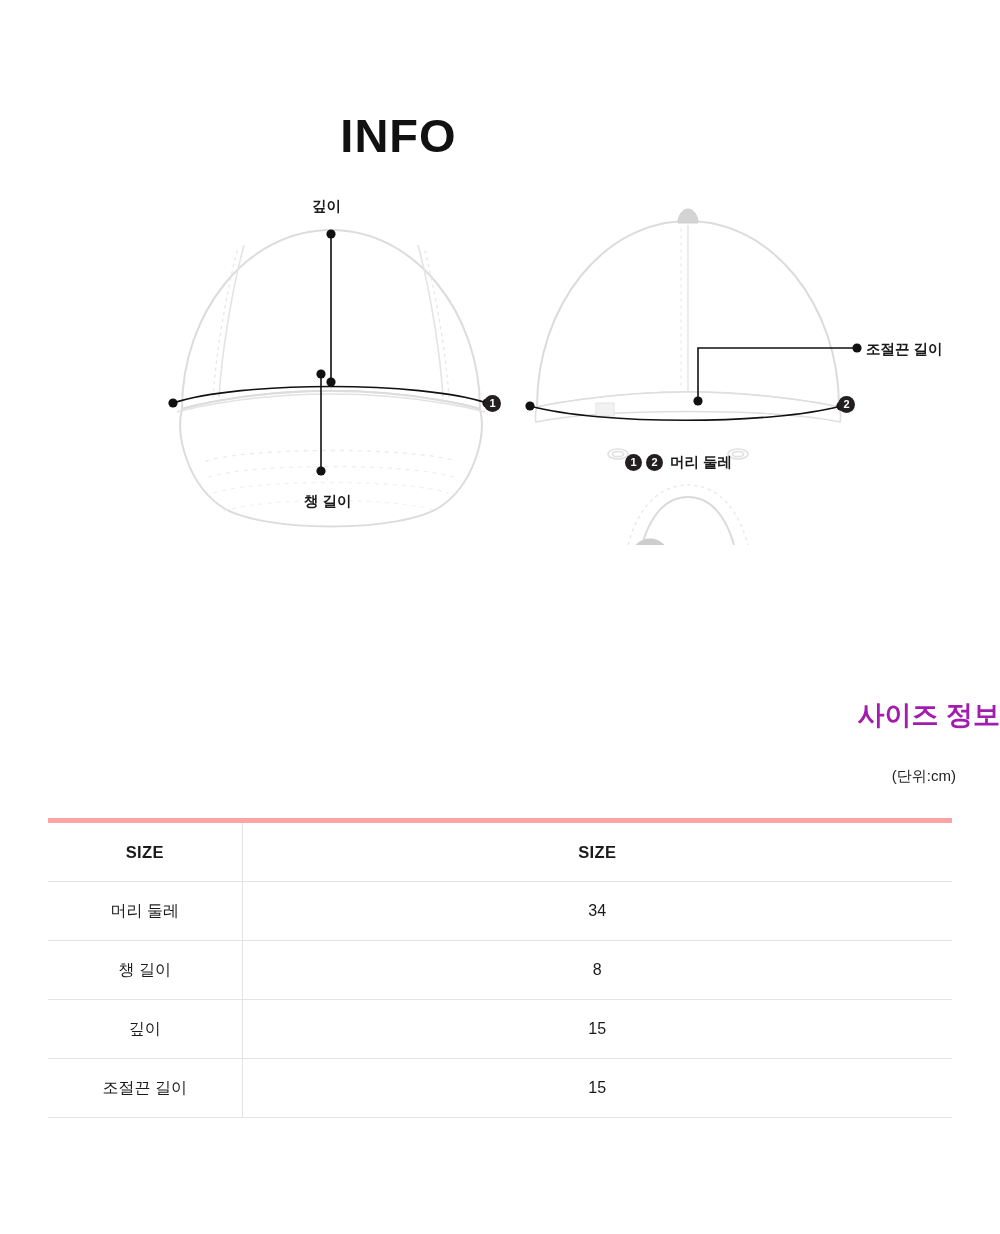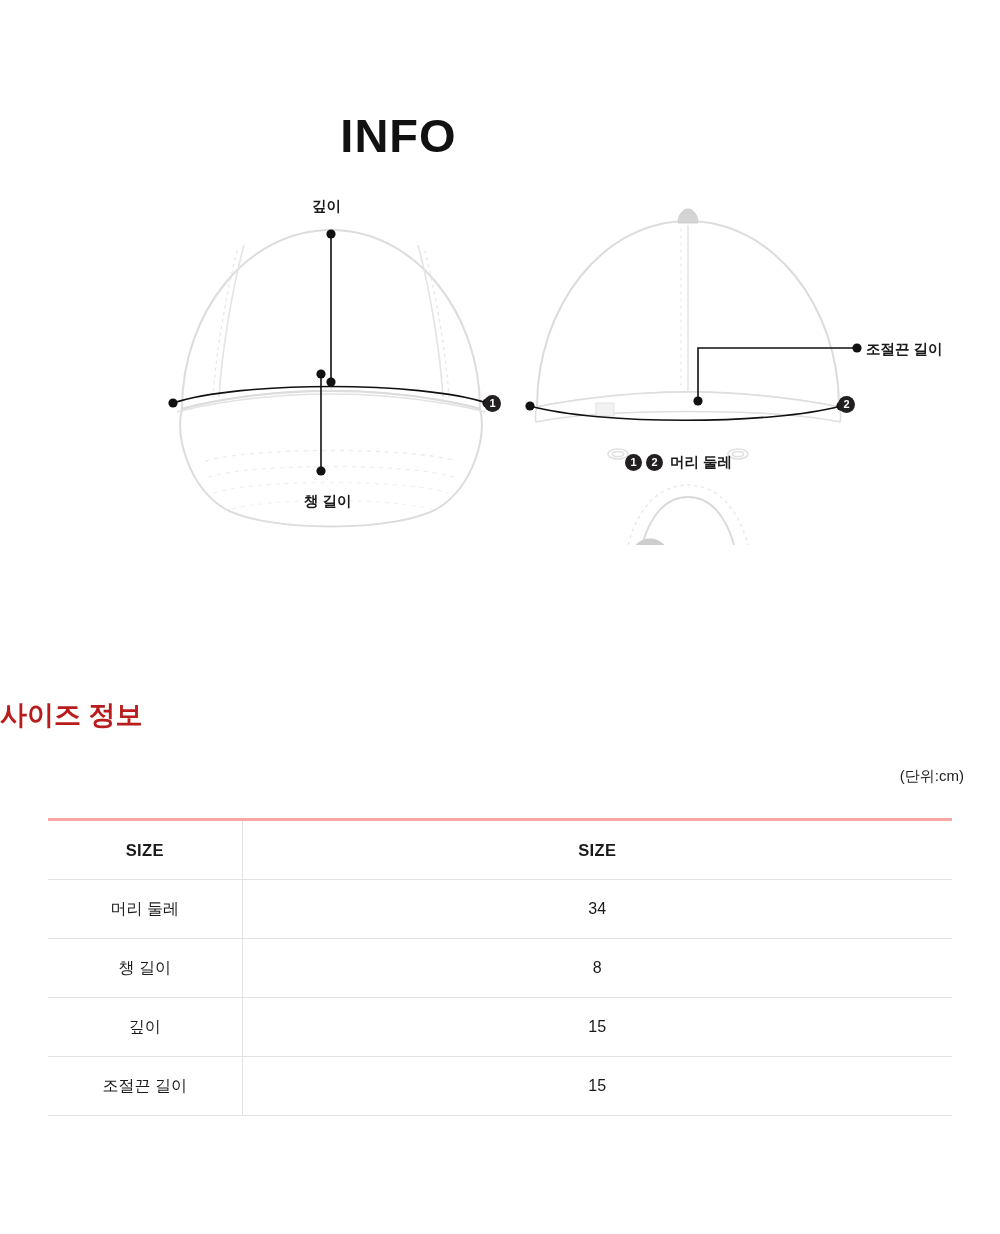--- a/index.html
+++ b/index.html
@@ -73,31 +73,31 @@
   .mk-2-back  { left: 838px; top: 211px; }
   .mk-1-cap   { left: 625px; top: 269px; }
   .mk-2-cap   { left: 646px; top: 269px; }
 
   
   .size-heading {
     position: absolute;
     top: 702px;
     left: 0;
     width: 1000px;
-    text-align: left;
+    text-align: right;
     font-size: 27px;
     font-weight: 700;
-    color: #b91c1c;
+    color: #a21caf;
     line-height: 1;
   }
 
   .unit-note {
     position: absolute;
     top: 768px;
-    left: 12px;
+    left: 4px;
     width: 952px;
     text-align: right;
     font-size: 15px;
     color: #222222;
     line-height: 1;
   }
 
   
   .size-table {
     position: absolute;
@@ -114,21 +114,21 @@
   .size-table td {
     border-bottom: 1px solid #e3e3e3;
     text-align: center;
     vertical-align: middle;
     height: 58px;
     font-size: 16px;
     color: #1a1a1a;
     padding: 0;
   }
   .size-table thead th {
-    border-top: 3px solid #fca5a5;
+    border-top: 5px solid #fca5a5;
     font-weight: 700;
     font-size: 16.5px;
     letter-spacing: 0.3px;
   }
   .size-table th.col-div,
   .size-table td.col-div {
     border-left: 1px solid #e3e3e3;
   }
   .size-table tbody td {
     font-weight: 400;

